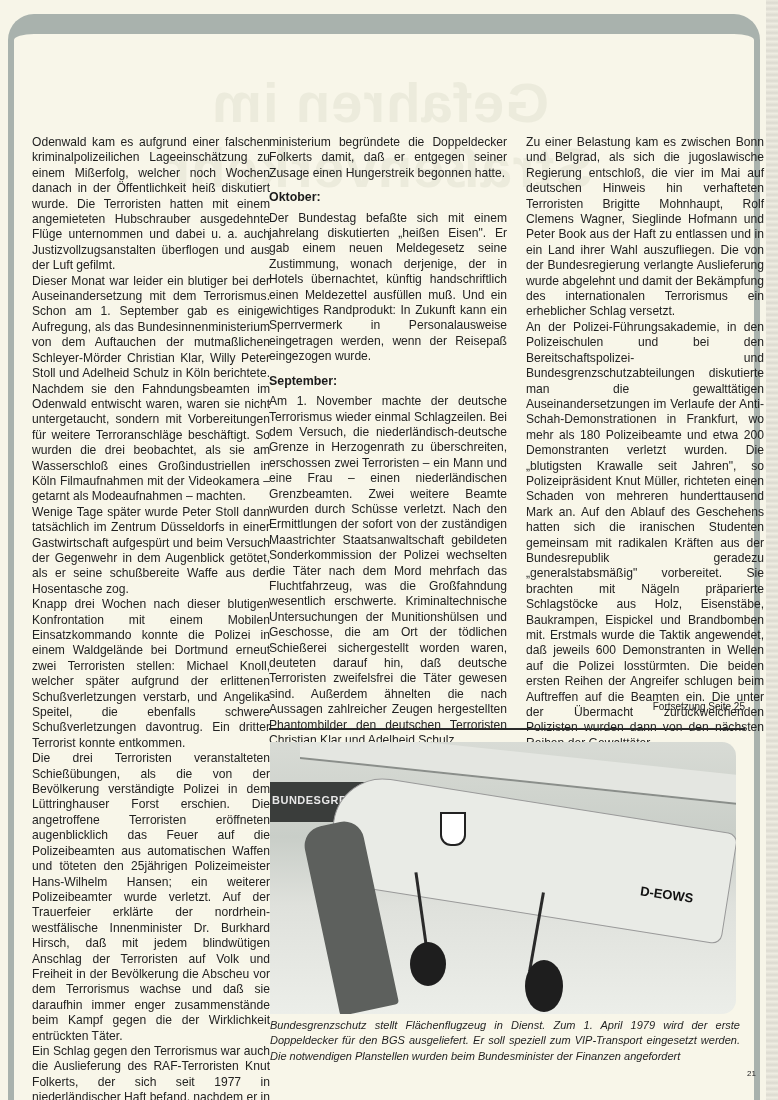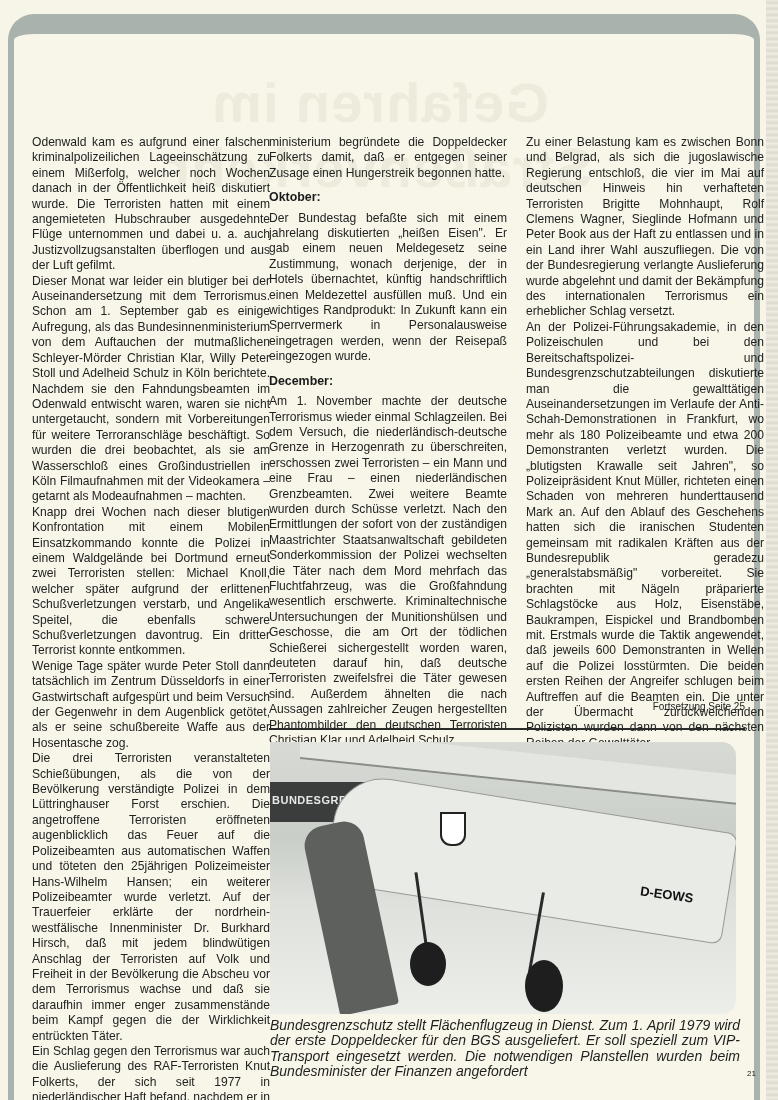--- a/index.html
+++ b/index.html
@@ -58,46 +58,46 @@
   .photo .wing-top { position:absolute; left:30px; top:10px; width:440px; height:28px; background:#e4e6e1; transform:skewY(6deg); border-bottom:2px solid #8a8e8a; }
   .photo .fuselage { position:absolute; left:60px; top:60px; width:400px; height:110px; background:#e9ebe6; border-radius:50px 10px 10px 50px; transform:rotate(9deg); border:1px solid #999; }
   .photo .emblem { position:absolute; left:170px; top:70px; width:22px; height:30px; background:#fff; border:2px solid #222; border-radius:0 0 11px 11px; }
   .photo .reg { position:absolute; left:370px; top:145px; font-size:13px; font-weight:bold; color:#111; transform:rotate(8deg); }
   .photo .person { position:absolute; left:50px; top:80px; width:60px; height:190px; background:#5d605d; border-radius:20px 20px 4px 4px; transform:rotate(-12deg); }
   .photo .wheel1 { position:absolute; left:140px; top:200px; width:36px; height:44px; background:#1e1e1e; border-radius:50%; }
   .photo .wheel2 { position:absolute; left:255px; top:218px; width:38px; height:52px; background:#1e1e1e; border-radius:50%; }
   .photo .strut { position:absolute; background:#2a2a2a; width:3px; }
   .caption {
     position: absolute; left: 270px; top: 1018px; width: 470px;
-    font-style: italic; font-size: 14px; line-height: 15.3px; text-align: justify; color:#1f1f1f;
+    font-style: italic; font-size: 11px; line-height: 15.3px; text-align: justify; color:#1f1f1f;
   }
   .page-number {
     position: absolute; left: 735px; top: 1069px; font-size: 8px; font-weight: normal; padding-left: 12px;
   }
 </style>
 </head>
 <body>
 
 <div class="outer-edge"></div>
 <div class="page-frame"></div>
 <div class="ghost-title">Gefahren im Straßenverkehr</div>
 
 <div class="col" id="col1">
     <p>Odenwald kam es aufgrund einer falschen kriminalpolizeilichen Lageeinschätzung zu einem Mißerfolg, welcher noch Wochen danach in der Öffentlichkeit heiß diskutiert wurde. Die Terroristen hatten mit einem angemieteten Hubschrauber ausgedehnte Flüge unternommen und dabei u. a. auch Justizvollzugsanstalten überflogen und aus der Luft gefilmt.</p>
     <p>Dieser Monat war leider ein blutiger bei der Auseinandersetzung mit dem Terrorismus. Schon am 1. September gab es einige Aufregung, als das Bundesinnenministerium von dem Auftauchen der mutmaßlichen Schleyer-Mörder Christian Klar, Willy Peter Stoll und Adelheid Schulz in Köln berichtete. Nachdem sie den Fahndungsbeamten im Odenwald entwischt waren, waren sie nicht untergetaucht, sondern mit Vorbereitungen für weitere Terroranschläge beschäftigt. So wurden die drei beobachtet, als sie am Wasserschloß eines Großindustriellen in Köln Filmaufnahmen mit der Videokamera – getarnt als Modeaufnahmen – machten.</p>
+    <p>Wenige Tage später wurde Peter Stoll dann tatsächlich im Zentrum Düsseldorfs in einer Gastwirtschaft aufgespürt und beim Versuch der Gegenwehr in dem Augenblick getötet, als er seine schußbereite Waffe aus der Hosentasche zog.</p>
     <p>Knapp drei Wochen nach dieser blutigen Konfrontation mit einem Mobilen Einsatzkommando konnte die Polizei in einem Waldgelände bei Dortmund erneut zwei Terroristen stellen: Michael Knoll, welcher später aufgrund der erlittenen Schußverletzungen verstarb, und Angelika Speitel, die ebenfalls schwere Schußverletzungen davontrug. Ein dritter Terrorist konnte entkommen.</p>
-    <p>Wenige Tage später wurde Peter Stoll dann tatsächlich im Zentrum Düsseldorfs in einer Gastwirtschaft aufgespürt und beim Versuch der Gegenwehr in dem Augenblick getötet, als er seine schußbereite Waffe aus der Hosentasche zog.</p>
     <p>Die drei Terroristen veranstalteten Schießübungen, als die von der Bevölkerung verständigte Polizei in dem Lüttringhauser Forst erschien. Die angetroffene Terroristen eröffneten augenblicklich das Feuer auf die Polizeibeamten aus automatischen Waffen und töteten den 25jährigen Polizeimeister Hans-Wilhelm Hansen; ein weiterer Polizeibeamter wurde verletzt. Auf der Trauerfeier erklärte der nordrhein-westfälische Innenminister Dr. Burkhard Hirsch, daß mit jedem blindwütigen Anschlag der Terroristen auf Volk und Freiheit in der Bevölkerung die Abscheu vor dem Terrorismus wachse und daß sie daraufhin immer enger zusammenstände beim Kampf gegen die der Wirklichkeit entrückten Täter.</p>
     <p>Ein Schlag gegen den Terrorismus war auch die Auslieferung des RAF-Terroristen Knut Folkerts, der sich seit 1977 in niederländischer Haft befand, nachdem er in Utrecht einen Polizeibeamten erschossen hatte und dafür zu 20 Jahren Gefängnis verurteilt worden war. Das Haager Justiz-</p>
   </div>
 <div class="col" id="col2">
     <p>ministerium begründete die Doppeldecker Folkerts damit, daß er entgegen seiner Zusage einen Hungerstreik begonnen hatte.</p>
     <h3>Oktober:</h3>
     <p>Der Bundestag befaßte sich mit einem jahrelang diskutierten „heißen Eisen". Er gab einem neuen Meldegesetz seine Zustimmung, wonach derjenige, der in Hotels übernachtet, künftig handschriftlich einen Meldezettel ausfüllen muß. Und ein wichtiges Randprodukt: In Zukunft kann ein Sperrvermerk in Personalausweise eingetragen werden, wenn der Reisepaß eingezogen wurde.</p>
-    <h3>December:</h3>
+    <h3>September:</h3>
     <p>Am 1. November machte der deutsche Terrorismus wieder einmal Schlagzeilen. Bei dem Versuch, die niederländisch-deutsche Grenze in Herzogenrath zu überschreiten, erschossen zwei Terroristen – ein Mann und eine Frau – einen niederländischen Grenzbeamten. Zwei weitere Beamte wurden durch Schüsse verletzt. Nach den Ermittlungen der sofort von der zuständigen Maastrichter Staatsanwaltschaft gebildeten Sonderkommission der Polizei wechselten die Täter nach dem Mord mehrfach das Fluchtfahrzeug, was die Großfahndung wesentlich erschwerte. Kriminaltechnische Untersuchungen der Munitionshülsen und Geschosse, die am Ort der tödlichen Schießerei sichergestellt worden waren, deuteten darauf hin, daß deutsche Terroristen zweifelsfrei die Täter gewesen sind. Außerdem ähnelten die nach Aussagen zahlreicher Zeugen hergestellten Phantombilder den deutschen Terroristen Christian Klar und Adelheid Schulz.</p>
   </div>
 <div class="col" id="col3">
     <p>Zu einer Belastung kam es zwischen Bonn und Belgrad, als sich die jugoslawische Regierung entschloß, die vier im Mai auf deutschen Hinweis hin verhafteten Terroristen Brigitte Mohnhaupt, Rolf Clemens Wagner, Sieglinde Hofmann und Peter Book aus der Haft zu entlassen und in ein Land ihrer Wahl auszufliegen. Die von der Bundesregierung verlangte Auslieferung wurde abgelehnt und damit der Bekämpfung des internationalen Terrorismus ein erheblicher Schlag versetzt.</p>
     <p>An der Polizei-Führungsakademie, in den Polizeischulen und bei den Bereitschaftspolizei- und Bundesgrenzschutzabteilungen diskutierte man die gewalttätigen Auseinandersetzungen im Verlaufe der Anti-Schah-Demonstrationen in Frankfurt, wo mehr als 180 Polizeibeamte und etwa 200 Demonstranten verletzt wurden. Die „blutigsten Krawalle seit Jahren", so Polizeipräsident Knut Müller, richteten einen Schaden von mehreren hunderttausend Mark an. Auf den Ablauf des Geschehens hatten sich die iranischen Studenten gemeinsam mit radikalen Kräften aus der Bundesrepublik geradezu „generalstabsmäßig" vorbereitet. Sie brachten mit Nägeln präparierte Schlagstöcke aus Holz, Eisenstäbe, Baukrampen, Eispickel und Brandbomben mit. Erstmals wurde die Taktik angewendet, daß jeweils 600 Demonstranten in Wellen auf die Polizei losstürmten. Die beiden ersten Reihen der Angreifer schlugen beim Auftreffen auf die Beamten ein. Die unter der Übermacht zurückweichenden Polizisten wurden dann von den nächsten Reihen der Gewalttäter</p>
   </div>
 
 <div class="continue">Fortsetzung Seite 25</div>
 <div class="rule"></div>
 

